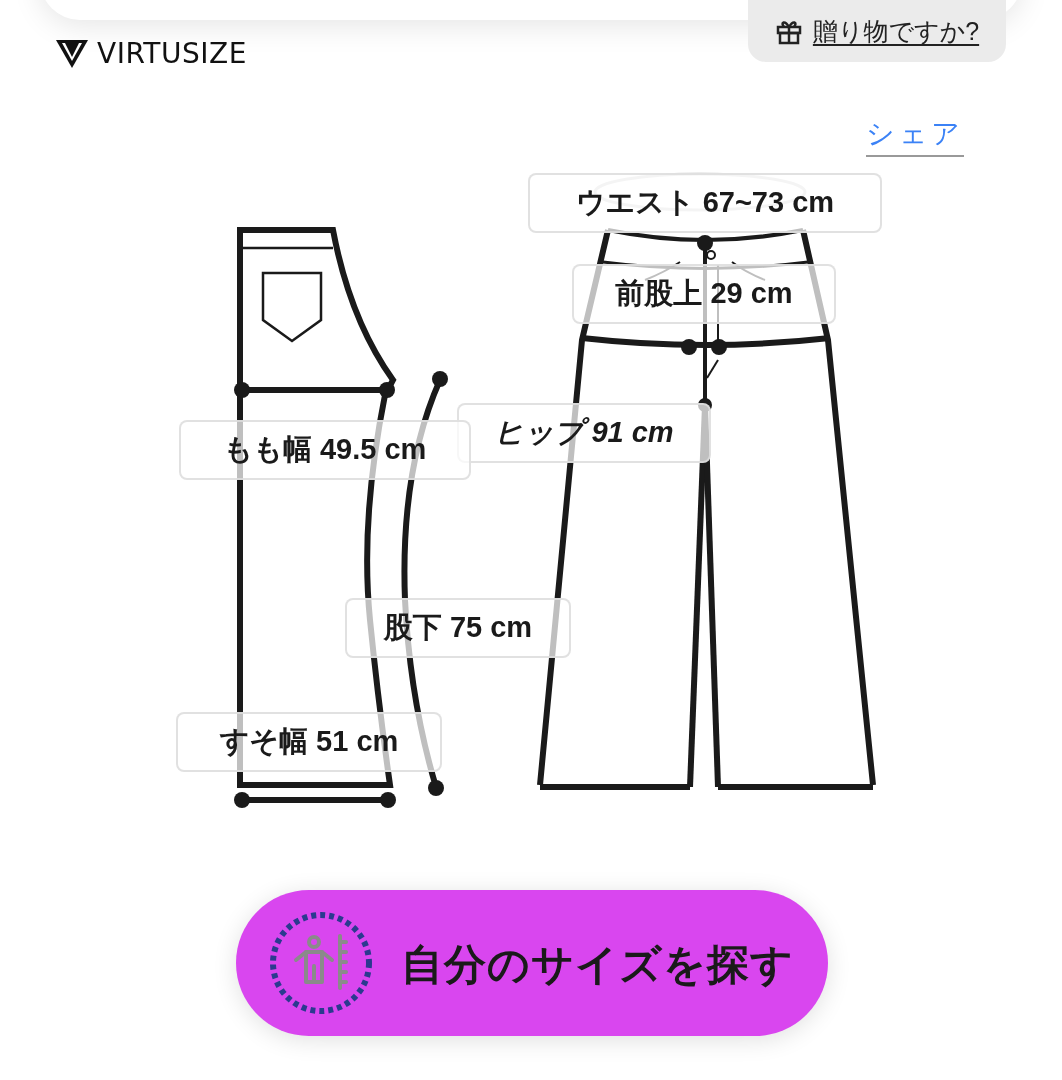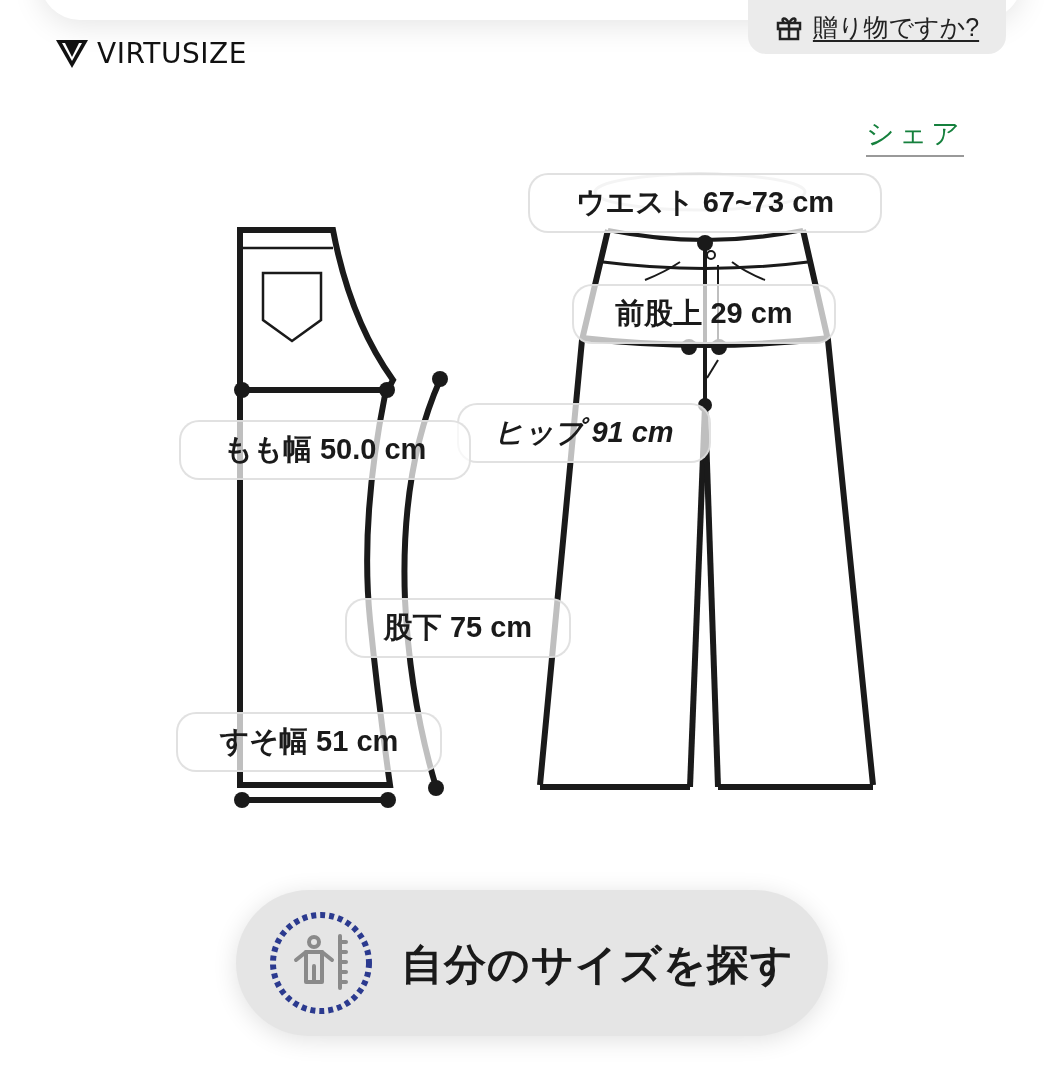--- a/index.html
+++ b/index.html
@@ -19,45 +19,45 @@
     .logo {
       position: absolute; left: 55px; top: 37px;
       display: flex; align-items: center; gap: 8px;
     }
     .logo svg { width: 34px; height: 32px; }
     .logo-text {
       font-size: 28px; font-weight: 500; letter-spacing: 0.5px; color: #111;
       font-family: "DejaVu Sans", sans-serif;
     }
     .gift-pill {
-      position: absolute; left: 748px; top: 0px; width: 258px; height: 54px;
+      position: absolute; left: 748px; top: 0px; width: 258px; height: 62px;
       background: #ebebeb; border-radius: 0 0 18px 18px;
       display: flex; align-items: center; justify-content: center; gap: 10px;
       font-size: 25px; color: #222;
     }
     .gift-pill .label { text-decoration: underline; text-underline-offset: 4px; }
     .gift-pill svg { width: 28px; height: 28px; }
     .share {
       position: absolute; left: 866px; top: 115px;
-      font-size: 28px; color: #15803d; letter-spacing: 4px;
+      font-size: 28px; color: #3b82f6; letter-spacing: 4px;
       border-bottom: 2px solid #999; padding-bottom: 2px;
     }
     .diagram { position: absolute; left: 0; top: 0; width: 1062px; height: 880px; }
     .mlabel {
       position: absolute;
       background: rgba(255,255,255,0.72);
       border: 2px solid rgba(220,220,220,0.85);
-      border-radius: 20px;
+      border-radius: 8px;
       font-weight: bold; font-size: 29px; color: #1a1a1a;
       display: flex; align-items: center; justify-content: center;
       white-space: nowrap;
     }
     .cta {
       position: absolute; left: 236px; top: 890px; width: 592px; height: 146px;
-      background: #e5e5e5; border-radius: 73px;
+      background: #d946ef; border-radius: 73px;
       box-shadow: 0 4px 24px rgba(0,0,0,0.12);
       display: flex; align-items: center;
     }
     .cta-icon { position: absolute; left: 30px; top: 18px; width: 110px; height: 110px; }
     .cta-label {
       position: absolute; left: 165px; top: 47px;
       font-size: 42px; font-weight: bold; color: #1a1a1a; letter-spacing: 1px;
     }
   </style>
 </head>
@@ -132,23 +132,23 @@
     <circle cx="242" cy="800" r="8"></circle>
     <circle cx="388" cy="800" r="8"></circle>
     <circle cx="705" cy="243" r="8"></circle>
     <circle cx="689" cy="347" r="8"></circle>
     <circle cx="719" cy="347" r="8"></circle>
     <circle cx="705" cy="405" r="7"></circle>
   </g>
 </svg>
 
 <div class="mlabel" style="left:528px; top:173px; width:350px; height:56px;">ウエスト 67~73 cm</div>
-<div class="mlabel" style="left:572px; top:284px; width:260px; height:56px;">前股上 29 cm</div>
+<div class="mlabel" style="left:572px; top:264px; width:260px; height:56px;">前股上 29 cm</div>
 <div class="mlabel" style="left:457px; top:403px; width:250px; height:56px;font-style:italic;">ヒップ 91 cm</div>
-<div class="mlabel" style="left:179px; top:420px; width:288px; height:56px;">もも幅 50.0 cm</div>
+<div class="mlabel" style="left:179px; top:420px; width:288px; height:56px;">もも幅 49.5 cm</div>
 <div class="mlabel" style="left:329px; top:598px; width:222px; height:56px;margin-left:16px;">股下 75 cm</div>
 <div class="mlabel" style="left:176px; top:712px; width:262px; height:56px;">すそ幅 51 cm</div>
 
 <div class="cta">
   <svg class="cta-icon" viewBox="0 0 110 110">
     <circle cx="55" cy="55" r="48" fill="none" stroke="#2b3a8f" stroke-width="6" stroke-dasharray="5 4"></circle>
     <g fill="none" stroke="#8a8a8a" stroke-width="4" stroke-linecap="round" stroke-linejoin="round">
       <circle cx="48" cy="34" r="5"></circle>
       <path d="M30 52 L40 44 L56 44 L66 52"></path>
       <path d="M40 44 L40 74 L48 74 L48 58 L48 74 L56 74 L56 44"></path>

